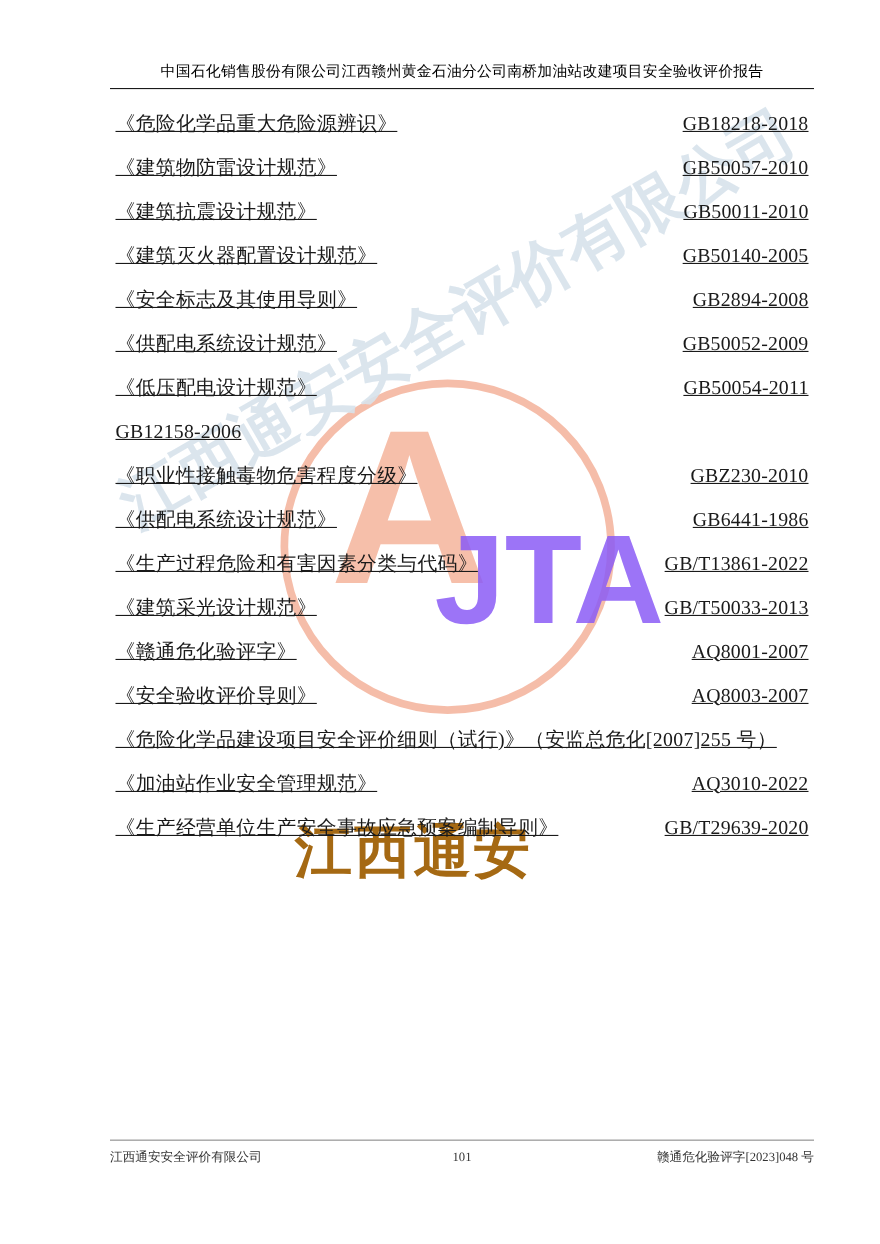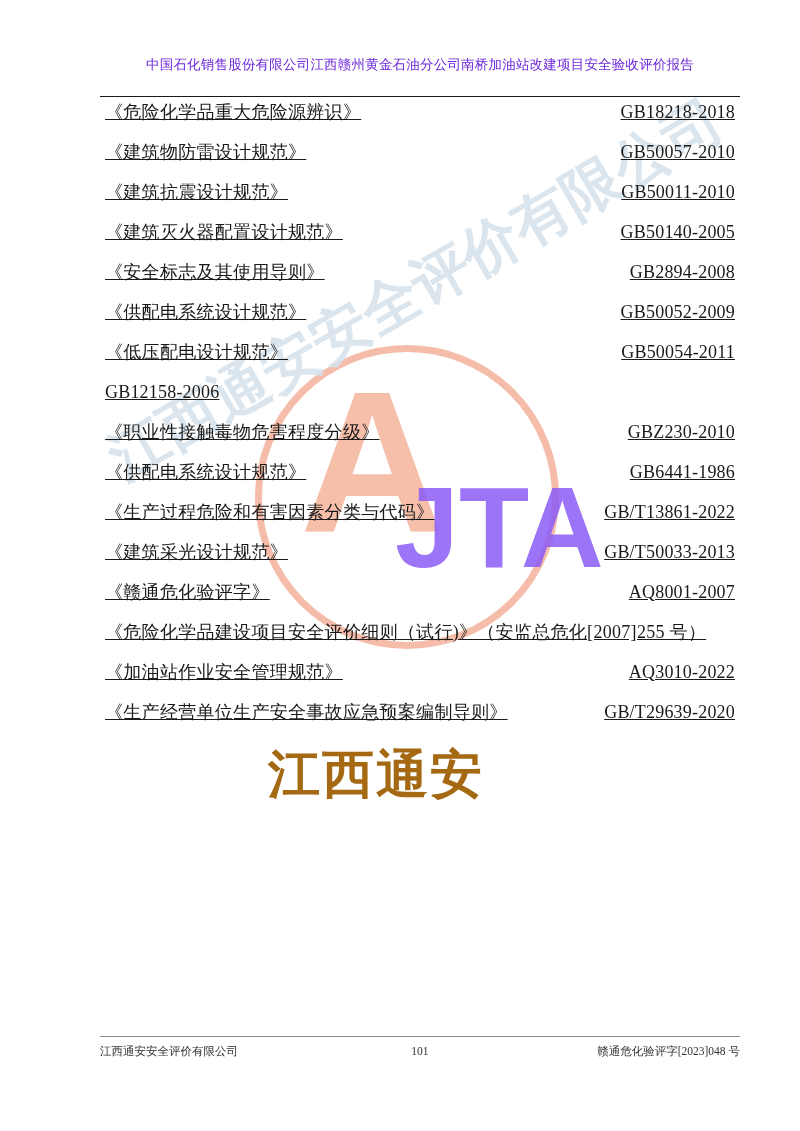--- a/index.html
+++ b/index.html
@@ -93,22 +93,22 @@
     position: relative;
     z-index: 3;
   }
   .header {
     position: absolute;
     left: 100px;
     top: 56px;
     width: 640px;
     text-align: center;
     font-size: 13.5px;
-    color: #6d28d9;
-    padding-bottom: 22px;
+    color: #000000;
+    padding-bottom: 6px;
     border-bottom: 1.1px solid #1a1a1a;
     letter-spacing: .2px;
   }
 
   
   .list {
     position: absolute;
     left: 105px;
     top: 92px;
     width: 630px;
@@ -215,20 +215,24 @@
         <span class="code">GB/T13861-2022</span>
       </div>
       <div class="row">
         <span class="name">《建筑采光设计规范》</span>
         <span class="code">GB/T50033-2013</span>
       </div>
       <div class="row">
         <span class="name">《赣通危化验评字》</span>
         <span class="code">AQ8001-2007</span>
       </div>
+      <div class="row">
+        <span class="name">《安全验收评价导则》</span>
+        <span class="code">AQ8003-2007</span>
+      </div>
       <div class="row wide">
         <span class="name">《危险化学品建设项目安全评价细则（试行)》（安监总危化[2007]255 号）</span>
 
       </div>
       <div class="row">
         <span class="name">《加油站作业安全管理规范》</span>
         <span class="code">AQ3010-2022</span>
       </div>
       <div class="row">
         <span class="name">《生产经营单位生产安全事故应急预案编制导则》</span>

